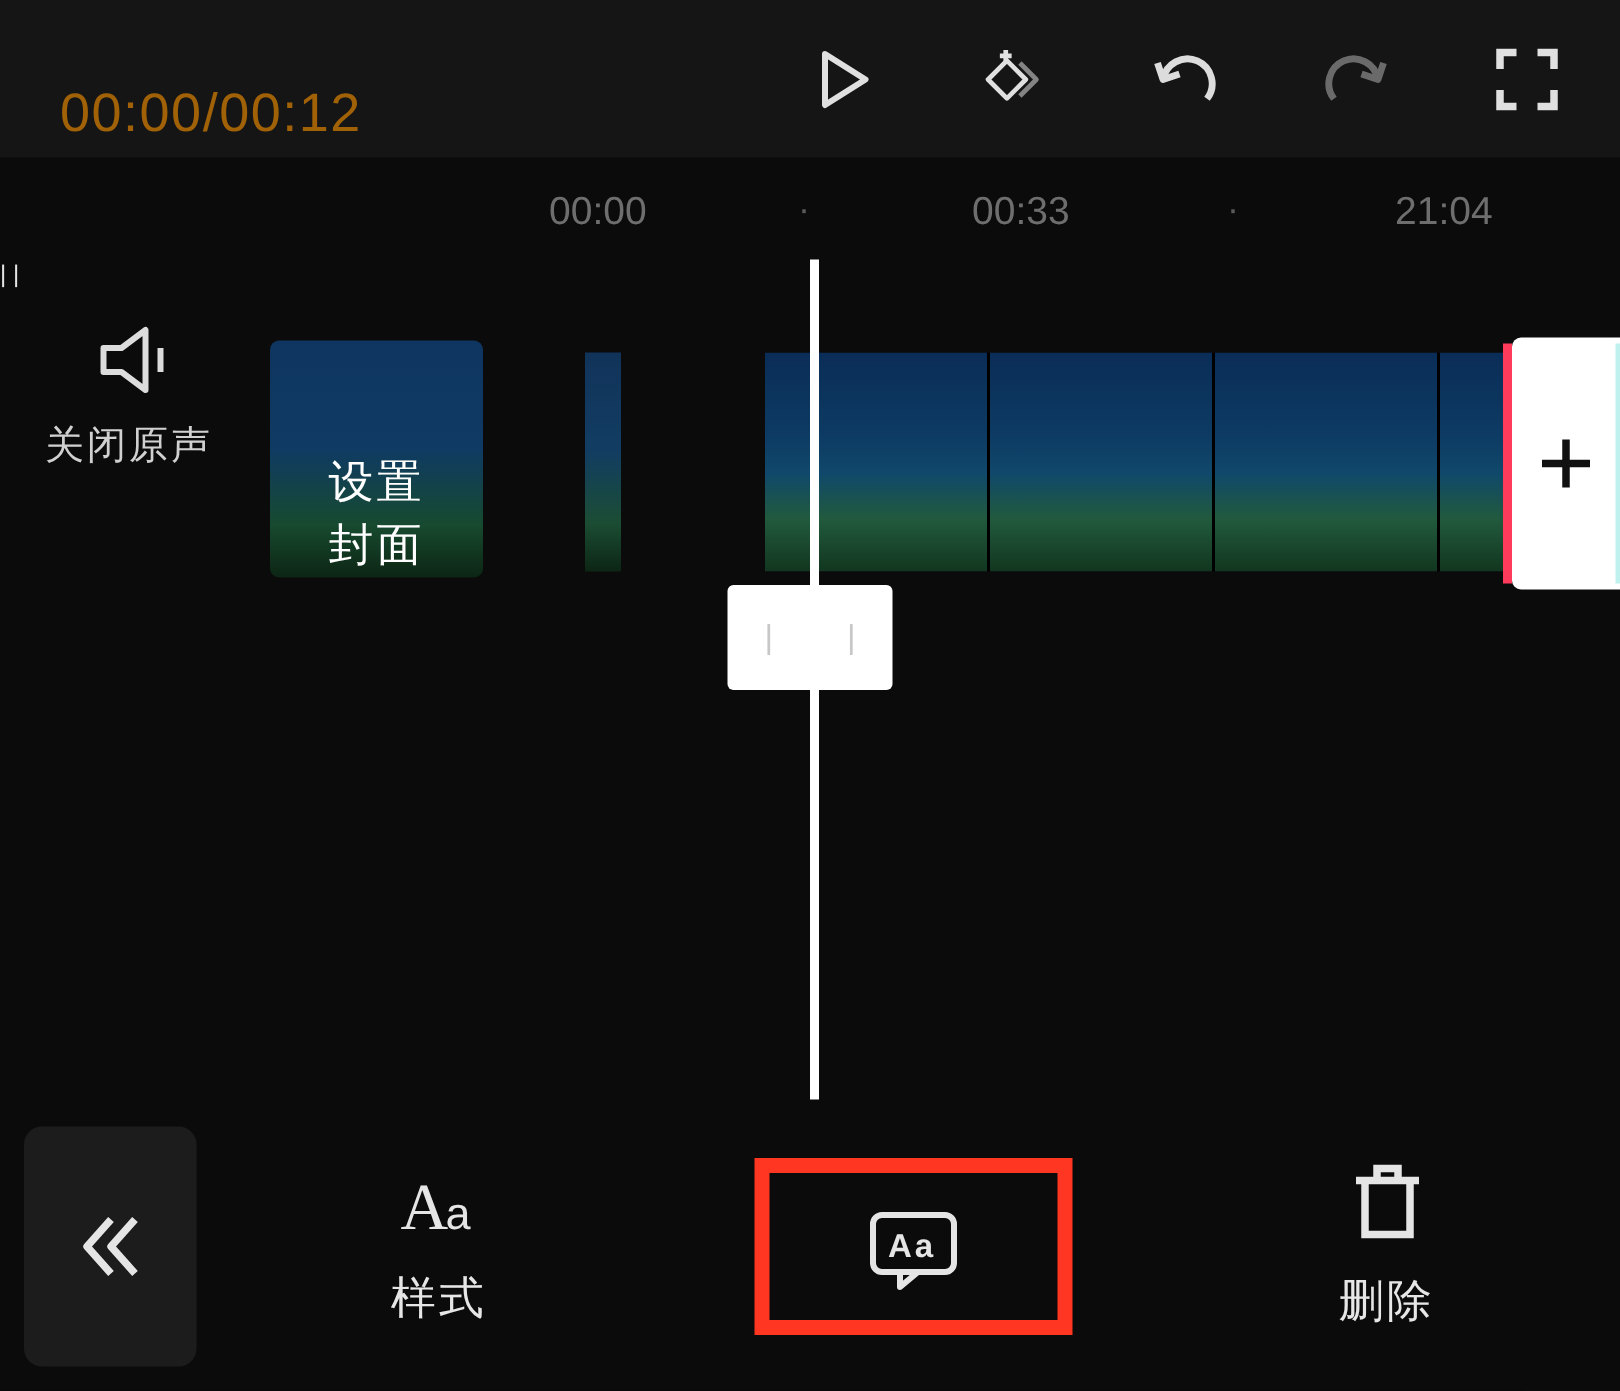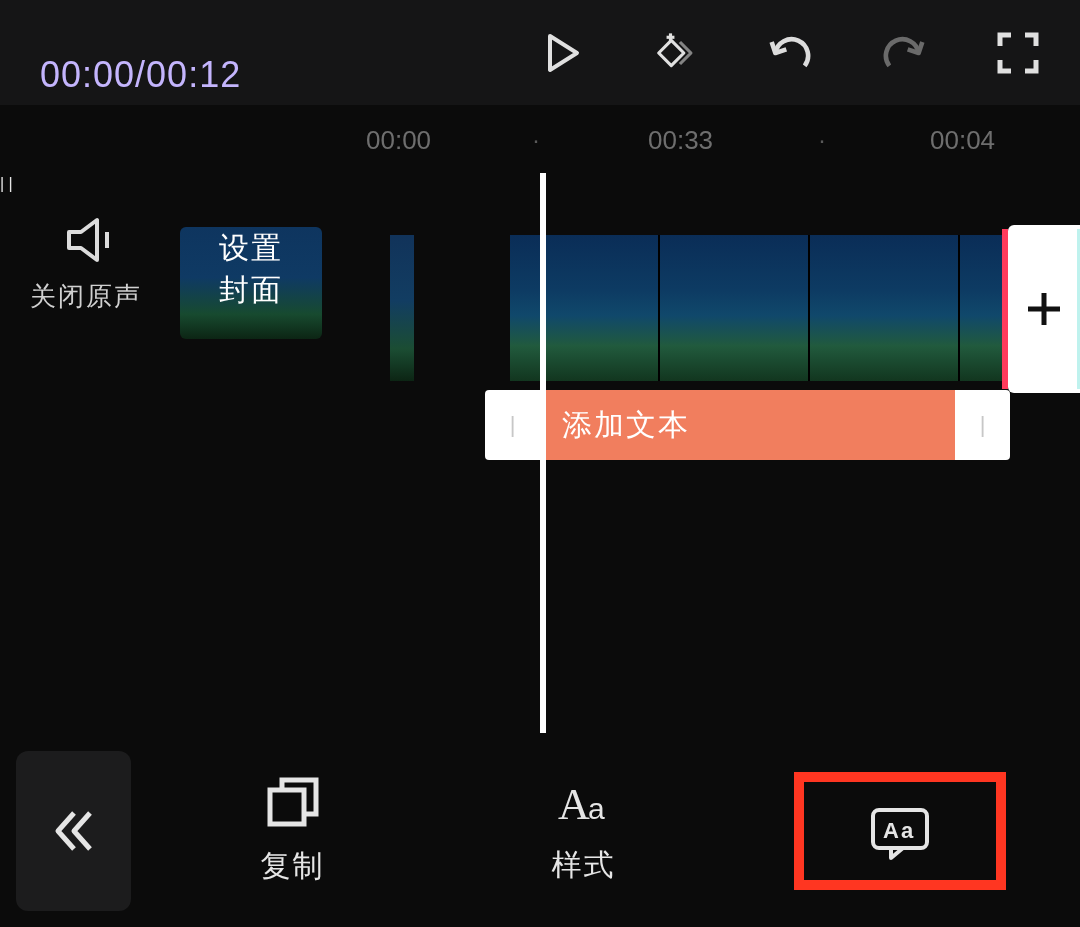--- a/index.html
+++ b/index.html
@@ -17,21 +17,21 @@
     height: 105px;
     background: #151516;
     display: flex;
     align-items: center;
     padding: 0 40px 0 40px;
     position: relative;
   }
   .time {
     font-size: 36px;
     letter-spacing: 1px;
-    color: #c4b5fd;
+    color: #a16207;
     margin-top: 44px;
   }
   .topbar .ctrls {
     position: absolute;
     right: 20px;
     top: 0;
     height: 100%;
     display: flex;
     align-items: center;
     gap: 70px;
@@ -82,25 +82,25 @@
   }
   .mute-col svg { display:block; margin:0 auto 14px; }
   .mute-col .mlbl { font-size: 26px; letter-spacing: 2px; }
 
   
   .cover {
     position:absolute;
     left: 180px;
     top: 52px;
     width: 142px;
-    height: 112px;
+    height: 158px;
     background: linear-gradient(#0e355f 0%, #0f3a64 45%, #174a2f 78%, #0c2514 100%);
     border-radius: 6px;
     display:flex;
-    align-items:flex-start;
+    align-items:flex-end;
     justify-content:center;
     color:#fff;
     font-size:30px;
     line-height:1.4;
     text-align:center;
     letter-spacing:2px;
   }
 
   
   .slice {
@@ -270,21 +270,21 @@
       </svg>
     </div>
   </div>
 </div>
 
 <div class="ruler">
   <span class="tick" style="left:366px">00:00</span>
   <span class="dot" style="left:532px">·</span>
   <span class="tick" style="left:648px">00:33</span>
   <span class="dot" style="left:818px">·</span>
-  <span class="tick" style="left:930px">00:04</span>
+  <span class="tick" style="left:930px">21:04</span>
 </div>
 
 <div class="timeline">
 
   <div class="mute-col">
     <svg width="60" height="50" viewBox="0 0 60 50">
       <path d="M4 17 H16 L32 5 V45 L16 33 H4 Z" fill="none" stroke="#dcdcdc" stroke-width="4" stroke-linejoin="round"></path>
       <path d="M42 17 L42 33" fill="none" stroke="#dcdcdc" stroke-width="4"></path>
     </svg>
     <div class="mlbl">关闭原声</div>
@@ -306,59 +306,57 @@
   </div>
   <div class="clip-add">
     <svg width="40" height="40" viewBox="0 0 40 40">
       <line x1="20" y1="4" x2="20" y2="36" stroke="#111" stroke-width="5"></line>
       <line x1="4" y1="20" x2="36" y2="20" stroke="#111" stroke-width="5"></line>
     </svg>
   </div>
 
   <div class="text-track">
     <div class="htrack l">|</div>
-    <div class="body">
-      <span>添加文本</span>
-    </div>
     <div class="htrack r">|</div>
   </div>
 
   <div class="playhead"></div>
 </div>
 
 <div class="bottombar">
   <div class="back-chev">
     <svg width="52" height="52" viewBox="0 0 52 52">
       <path d="M26 8 L10 26 L26 44" fill="none" stroke="#e5e5e5" stroke-width="5" stroke-linejoin="round"></path>
       <path d="M42 8 L26 26 L42 44" fill="none" stroke="#e5e5e5" stroke-width="5" stroke-linejoin="round"></path>
     </svg>
   </div>
   <div class="tools">
 
 
-    <div class="tool">
-      <svg width="54" height="52" viewBox="0 0 54 52">
-        <rect x="4" y="14" width="34" height="34" fill="none" stroke="#e5e5e5" stroke-width="5"></rect>
-        <path d="M16 14 V4 H50 V38 H38" fill="none" stroke="#e5e5e5" stroke-width="5"></path>
-      </svg>
-      <span>复制</span>
-    </div>
 
     <div class="tool">
       <svg width="60" height="50" viewBox="0 0 60 50">
         <text x="4" y="42" font-size="44" font-family="serif" fill="#e5e5e5">A</text>
         <text x="34" y="42" font-size="30" font-family="sans-serif" fill="#e5e5e5">a</text>
       </svg>
       <span>样式</span>
     </div>
 
     <div class="tool highlight">
       <svg width="66" height="56" viewBox="0 0 66 56">
         <rect x="6" y="4" width="54" height="38" rx="6" fill="none" stroke="#e5e5e5" stroke-width="4"></rect>
         <path d="M24 42 L24 52 L36 42" fill="none" stroke="#e5e5e5" stroke-width="4" stroke-linejoin="round"></path>
         <text x="16" y="32" font-size="22" font-weight="700" fill="#e5e5e5">Aa</text>
       </svg>
     </div>
 
+    <div class="tool">
+      <svg width="50" height="54" viewBox="0 0 50 54">
+        <path d="M4 12 H46" stroke="#e5e5e5" stroke-width="5"></path>
+        <path d="M10 12 V48 H40 V12" fill="none" stroke="#e5e5e5" stroke-width="5"></path>
+        <path d="M18 12 V4 H32 V12" fill="none" stroke="#e5e5e5" stroke-width="5"></path>
+      </svg>
+      <span>删除</span>
+    </div>
 
 
   </div>
 </div>
 
 </body></html>

